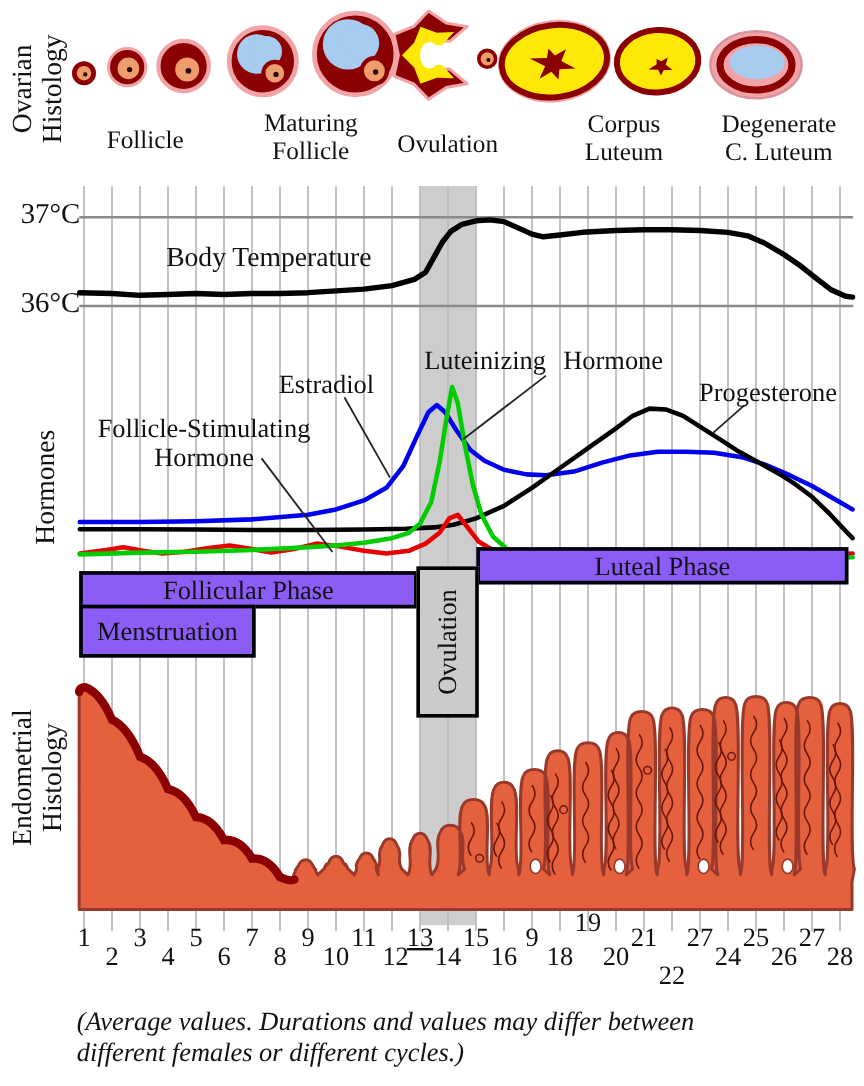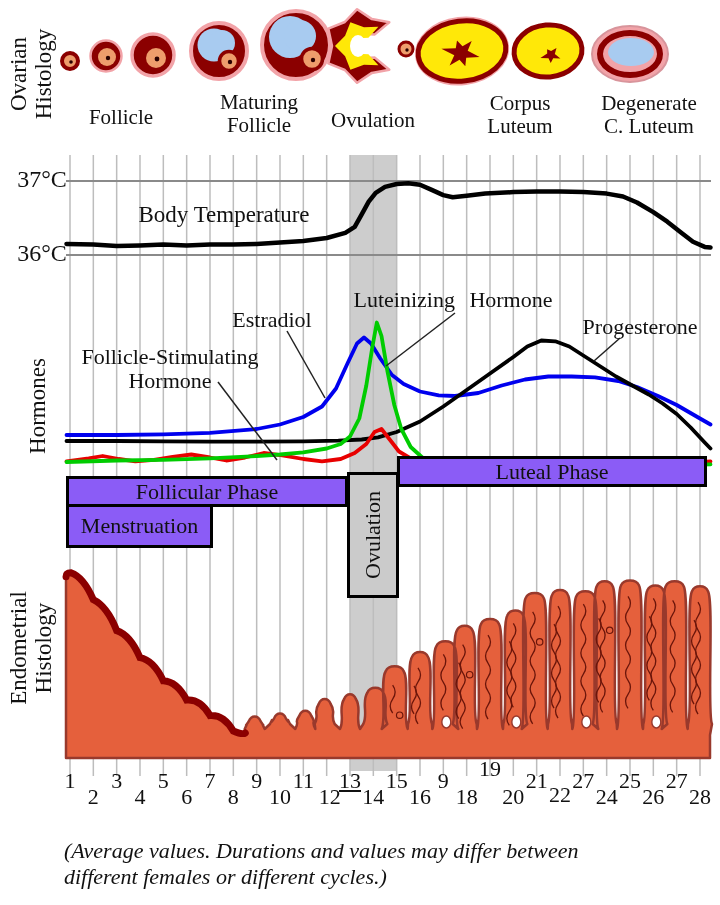--- a/index.html
+++ b/index.html
@@ -188,21 +188,21 @@
       <div class="day-num" style="left: 312.666px; top: 784px; text-align: right;">12</div>
       <div class="day-num" style="left: 336px; top: 768px; text-decoration: underline;">13</div>
       <div class="day-num" style="left: 359.333px; top: 784px;">14</div>
       <div class="day-num" style="left: 382.666px; top: 768px;">15</div>
       <div class="day-num" style="left: 406px; top: 784px;">16</div>
       <div class="day-num" style="left: 429.333px; top: 768px;">9</div>
       <div class="day-num" style="left: 452.666px; top: 784px;">18</div>
       <div class="day-num" style="left: 475.999px; top: 744px; margin-top: 12px;">19</div>
       <div class="day-num" style="left: 499.333px; top: 784px;">20</div>
       <div class="day-num" style="left: 522.666px; top: 768px;">21</div>
-      <div class="day-num" style="left: 545.999px; top: 782px;">22</div>
+      <div class="day-num" style="left: 545.999px; top: 800px;">22</div>
       <div class="day-num" style="left: 569.333px; top: 768px;">27</div>
       <div class="day-num" style="left: 592.666px; top: 784px;">24</div>
       <div class="day-num" style="left: 615.999px; top: 768px;">25</div>
       <div class="day-num" style="left: 639.332px; top: 784px;">26</div>
       <div class="day-num" style="left: 662.666px; top: 768px;">27</div>
       <div class="day-num" style="left: 685.999px; top: 784px;">28</div>
     </div>
 
   <div id="caption">(Average values. Durations and values may differ between
 different females or different cycles.)</div>

